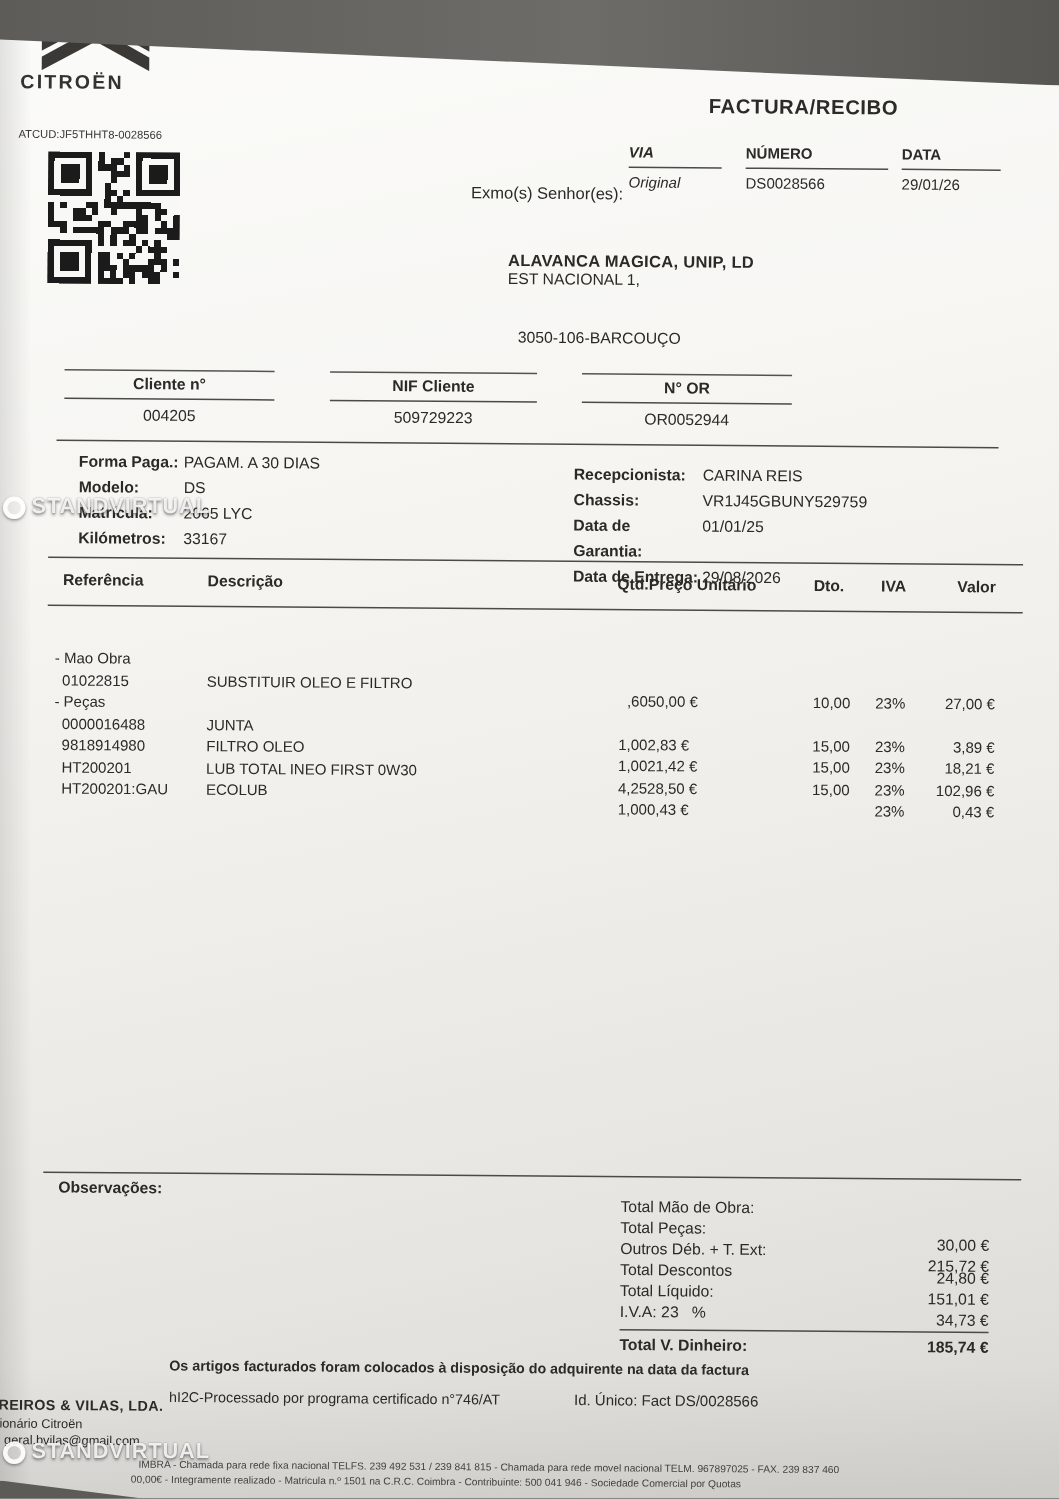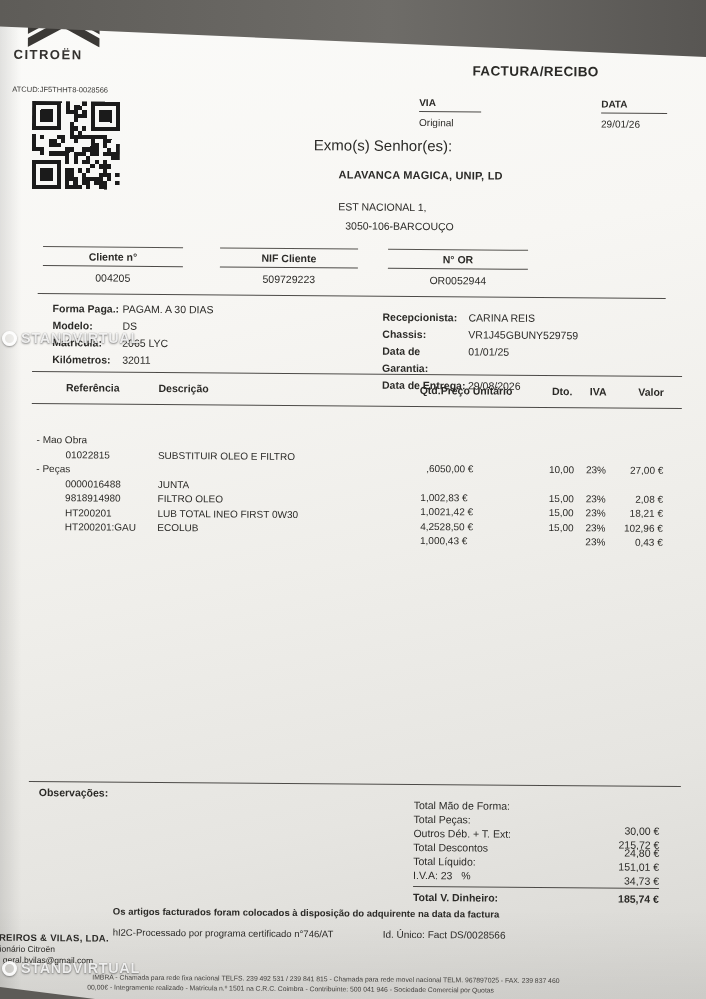--- a/index.html
+++ b/index.html
@@ -36,28 +36,28 @@
   #brand-name{left:14px;top:47px;font-size:13px;font-weight:bold;letter-spacing:1.5px;color:#34322f;}
   #atcud{left:13px;top:85px;font-size:7.5px;color:#3a3936;}
   #qr{left:33px;top:101px;width:88px;height:88px;}
 
   #doc-title{left:473px;top:60px;font-size:13.5px;font-weight:bold;letter-spacing:.4px;}
 
   #meta{left:420px;top:94px;width:248px;height:38px;}
   .meta-cell{position:absolute;top:0;}
   .meta-cell .lab{font-size:10px;font-weight:bold;border-bottom:1px solid #4c4a47;padding-bottom:3px;}
   .meta-cell .val{font-size:10px;padding-top:5px;}
-  #meta-via{left:0;width:62px;}
+  #meta-via{left:0;width:62px;font-style:italic;}
   #meta-num{left:78px;width:95px;}
   #meta-data{left:182px;width:66px;}
 
   
-  #salutation{left:315px;top:134px;font-size:15px;}
+  #salutation{left:315px;top:121px;font-size:11px;}
   #addr-name{left:340px;top:166px;font-size:11px;font-weight:bold;letter-spacing:.2px;}
-  #addr-1{left:340px;top:198px;font-size:10.5px;}
+  #addr-1{left:340px;top:178px;font-size:10.5px;}
   #addr-2{left:347px;top:217px;font-size:10.5px;}
 
   
   #client{left:40px;top:246px;width:628px;height:47px;border-bottom:1px solid #4c4a47;}
   .cl-cell{position:absolute;top:0;border-top:1px solid #55534f;text-align:center;}
   .cl-cell .lab{font-size:10.5px;font-weight:bold;padding:3px 0 3px;border-bottom:1px solid #4c4a47;}
   .cl-cell .val{font-size:10.5px;padding-top:5px;}
   #cl-0{left:5px;width:140px;}
   #cl-1{left:182px;width:138px;}
   #cl-2{left:350px;width:140px;}
@@ -73,25 +73,25 @@
 
   #rule-details{left:35px;top:371px;width:650px;}
   #rule-items-head{left:35px;top:403px;width:650px;}
   #rule-obs{left:35px;top:781px;width:652px;}
 
   
   .trow{display:flex;width:622px;}
   #items-head{left:45px;top:381px;font-size:10.5px;font-weight:bold;}
   #items{left:45px;top:433px;font-size:10px;}
   #items .trow{height:14.5px;line-height:14.5px;}
-  .c-ref{width:100px;margin-left:24px;}
+  .c-ref{width:100px;}
   .c-desc{width:245px;}
   .c-qtd{width:60px;text-align:right;}
   .c-pre{width:85px;text-align:left;}
-  .c-dto{width:32px;text-align:center;padding-left:28px;}
+  .c-dto{width:32px;text-align:left;padding-left:28px;}
   .c-iva{width:32px;text-align:right;}
   .c-val{width:62px;text-align:right;}
   #items .num{transform:translateY(11px);}
   #items .group .c-ref{margin-left:-5px;}
 
   
   #obs-label{left:45px;top:786px;font-size:10.5px;font-weight:bold;}
   #totals{left:420px;top:795px;width:246px;font-size:10.5px;}
   #totals .row{display:flex;justify-content:space-between;height:14px;line-height:14px;}
   #totals .row.up .val{transform:translateY(-4px);margin-top:28px;}
@@ -272,20 +272,24 @@
           <rect x="16" y="20" width="1" height="1" fill="#1b1b1b"></rect>
           <rect x="17" y="20" width="1" height="1" fill="#1b1b1b"></rect>
         </svg></div>
 
     <div class="abs" id="doc-title">FACTURA/RECIBO</div>
     <div class="abs" id="meta">
       <div class="meta-cell" id="meta-via">
         <div class="lab">VIA</div>
         <div class="val">Original</div>
       </div>
+      <div class="meta-cell" id="meta-num">
+        <div class="lab">NÚMERO</div>
+        <div class="val">DS0028566</div>
+      </div>
       <div class="meta-cell" id="meta-data">
         <div class="lab">DATA</div>
         <div class="val">29/01/26</div>
       </div>
     </div>
 
     <div class="abs" id="salutation">Exmo(s) Senhor(es):</div>
     <div class="abs" id="addr-name">ALAVANCA MAGICA, UNIP, LD</div>
     <div class="abs" id="addr-1">EST NACIONAL 1,</div>
     <div class="abs" id="addr-2">3050-106-BARCOUÇO</div>
@@ -313,21 +317,21 @@
       <div class="row">
           <span class="lab">Modelo:</span>
           <span class="val">DS</span>
         </div>
       <div class="row">
           <span class="lab">Matrícula:</span>
           <span class="val">2065 LYC</span>
         </div>
       <div class="row">
           <span class="lab">Kilómetros:</span>
-          <span class="val">32011</span>
+          <span class="val">33167</span>
         </div>
     </div>
     <div class="abs det" id="det-right">
       <div class="row">
           <span class="lab">Recepcionista:</span>
           <span class="val">CARINA REIS</span>
         </div>
       <div class="row">
           <span class="lab">Chassis:</span>
           <span class="val">VR1J45GBUNY529759</span>
@@ -383,21 +387,21 @@
         <span class="c-iva num"></span>
         <span class="c-val num"></span>
       </div>
       <div class="trow">
         <span class="c-ref">0000016488</span>
         <span class="c-desc">JUNTA</span>
         <span class="c-qtd num">1,00</span>
         <span class="c-pre num">2,83 €</span>
         <span class="c-dto num">15,00</span>
         <span class="c-iva num">23%</span>
-        <span class="c-val num">2,08 €</span>
+        <span class="c-val num">3,89 €</span>
       </div>
       <div class="trow">
         <span class="c-ref">9818914980</span>
         <span class="c-desc">FILTRO OLEO</span>
         <span class="c-qtd num">1,00</span>
         <span class="c-pre num">21,42 €</span>
         <span class="c-dto num">15,00</span>
         <span class="c-iva num">23%</span>
         <span class="c-val num">18,21 €</span>
       </div>
@@ -419,21 +423,21 @@
         <span class="c-iva num">23%</span>
         <span class="c-val num">0,43 €</span>
       </div>
     </div>
 
     <div class="hr" id="rule-obs"></div>
     <div class="abs" id="obs-label">Observações:</div>
 
     <div class="abs" id="totals">
       <div class="row up">
-          <span class="lab">Total Mão de Forma:</span>
+          <span class="lab">Total Mão de Obra:</span>
           <span class="val">30,00 €</span>
         </div>
       <div class="row up">
           <span class="lab">Total Peças:</span>
           <span class="val">215,72 €</span>
         </div>
       <div class="row">
           <span class="lab">Outros Déb. + T. Ext:</span>
           <span class="val"></span>
         </div>

